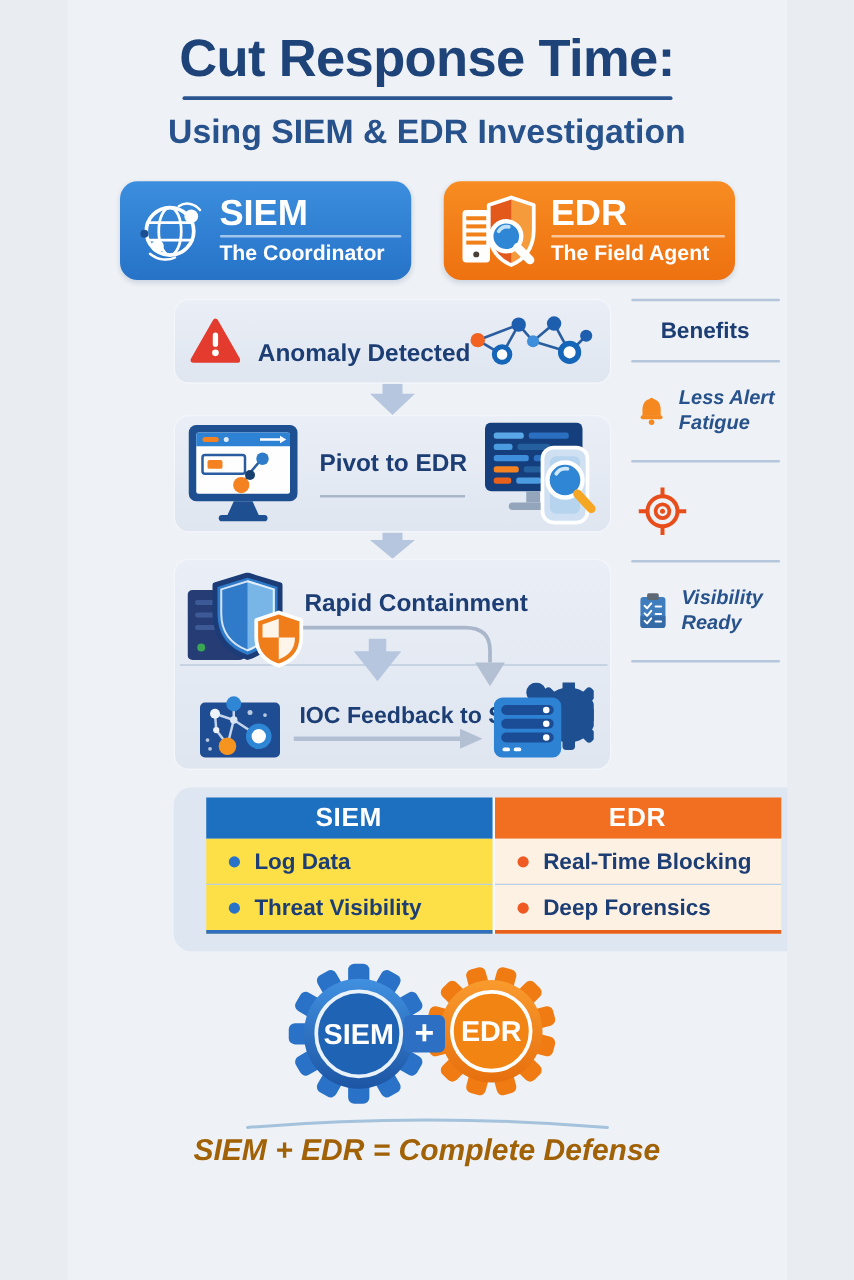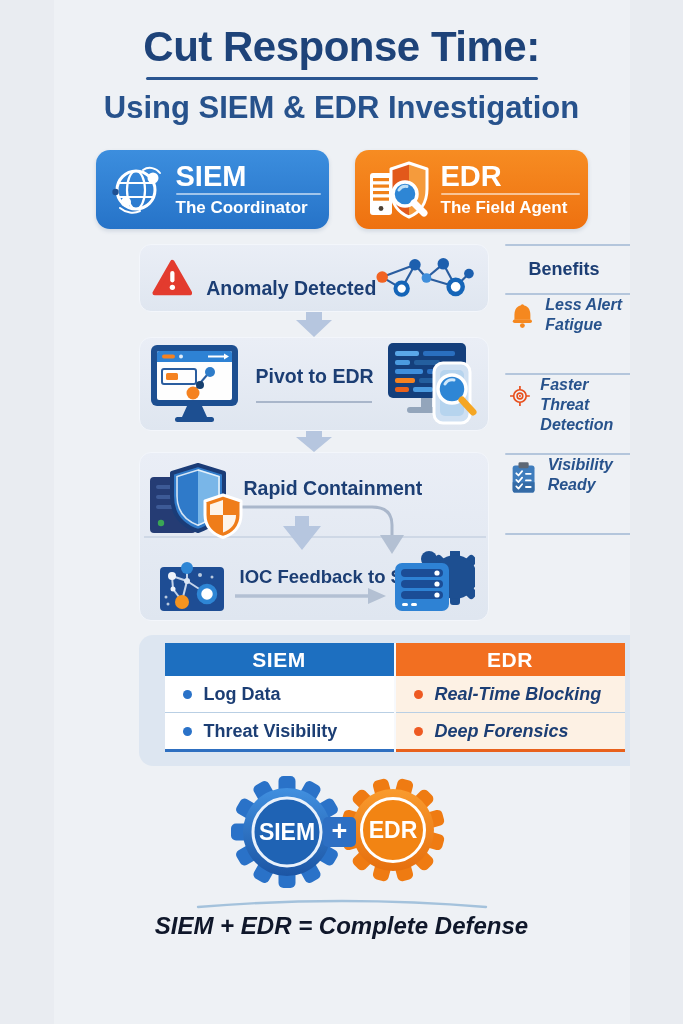--- a/index.html
+++ b/index.html
@@ -3,21 +3,21 @@
 <meta charset="utf-8">
 <style>
   html,body{margin:0;padding:0;}
   body{background:#e9ecf1;}
   .page{position:relative;width:576px;height:1024px;background:#eef1f5;
         font-family:"Liberation Sans",sans-serif;overflow:hidden;margin:0 auto;}
   
   .hdr{padding-top:24px;text-align:center;}
   .title{font-size:42px;font-weight:bold;color:#1e4379;letter-spacing:-0.5px;line-height:1.1;}
   .title-underline{width:392px;height:3px;background:#2a5590;margin:7px auto 0;border-radius:2px;}
-  .subtitle{font-size:31px;font-weight:bold;color:#27528c;margin-top:10px;}
+  .subtitle{font-size:27px;font-weight:bold;color:#27528c;margin-top:10px;}
   
   .badges{display:flex;gap:26px;margin:24px 42px 0;height:79px;}
   .badge{flex:1;border-radius:14px;display:flex;align-items:center;padding:0 8px 0 14px;gap:10px;
          box-shadow:0 2px 4px rgba(30,60,110,.15);}
   .badge-siem{background:linear-gradient(180deg,#3c8ede,#2673c8);}
   .badge-edr{background:linear-gradient(180deg,#f78c22,#ee7110);}
   .badge-text{display:flex;flex-direction:column;min-width:0;flex:1;}
   .badge-name{font-size:29px;font-weight:bold;color:#fff;line-height:1.05;}
   .badge-div{height:2px;background:rgba(255,255,255,.55);margin:2px 0 3px;border-radius:1px;}
   .badge-tag{font-size:17px;font-weight:bold;color:#fff;}
@@ -34,47 +34,47 @@
   .card2{height:94px;display:flex;align-items:center;padding:0 10px;}
   .pivot-mid{flex:1;padding-left:14px;}
   .pivot-line{width:116px;height:2px;background:#a9b6ca;margin-top:13px;}
   .card3{height:169px;position:relative;}
   .card3 .abs{position:absolute;}
   .overlay{position:absolute;left:0;top:0;}
   
   .benefits{flex:1;display:flex;flex-direction:column;}
   .bline{height:2px;background:#b4c6dc;border-radius:1px;}
   .bhead{font-size:18px;font-weight:bold;color:#1c3e74;height:47px;display:flex;align-items:center;padding-left:24px;}
-  .bitem{height:78px;display:flex;align-items:flex-start;gap:10px;padding-left:4px;box-sizing:border-box;}
+  .bitem{height:78px;display:flex;align-items:center;gap:10px;padding-left:4px;box-sizing:border-box;}
   .blabel{font-size:16px;font-weight:bold;font-style:italic;color:#27528c;line-height:1.25;}
   
   .compare-wrap{margin:14px 0 0 85px;width:512px;box-sizing:border-box;background:#dde6f1;
                 border-radius:14px;padding:8px 26px 14px;}
   .compare{display:flex;}
   .ccol{width:50%;display:flex;flex-direction:column;}
   .ccol-siem{border-right:2px solid #f7f9fc;}
   .chead{height:33px;display:flex;align-items:center;justify-content:center;
          font-size:21px;font-weight:bold;color:#fff;letter-spacing:.5px;}
   .chead-siem{background:#1d6fc0;}
   .chead-edr{background:#f26f21;}
   .crow{height:36px;display:flex;align-items:center;gap:12px;padding-left:18px;
         font-size:18px;font-weight:bold;color:#1c3e74;}
-  .ccol-siem .crow{background:#ffffff;}
-  .ccol-edr .crow{background:#fdf1e4;font-style:italic;}
+  .ccol-siem .crow{background:#fde047;}
+  .ccol-edr .crow{background:#fdf1e4;}
   .crow.mid{border-bottom:1.5px solid #b9cfe4;}
   .ccol-siem .crow.last{border-bottom:3px solid #2e6fc0;}
   .ccol-edr .crow.last{border-bottom:3px solid #e8611c;}
   .bullet{width:9px;height:9px;border-radius:50%;flex:0 0 9px;}
   .bullet-blue{background:#2a72c8;}
   .bullet-orange{background:#ee5a22;}
   
   .summary{text-align:center;margin-top:6px;}
   .gears{display:block;margin:0 auto;}
   .arc{display:block;margin:2px auto 0;}
-  .caption{font-size:24px;font-weight:bold;font-style:italic;color:#0f172a;margin-top:2px;}
+  .caption{font-size:24px;font-weight:bold;font-style:italic;color:#a16207;margin-top:2px;}
 </style>
 </head>
 <body>
 
 <div class="page">
 
   <div class="hdr">
     <div class="title">Cut Response Time:</div>
     <div class="title-underline"></div>
     <div class="subtitle">Using SIEM &amp; EDR Investigation</div>
@@ -293,21 +293,20 @@
       <div class="bline"></div>
       <div class="bitem">
         <svg width="42" height="42" viewBox="0 0 42 42">
           <g stroke="#e84e1b" fill="none">
             <circle cx="21" cy="21" r="12" stroke-width="3.2"></circle>
             <circle cx="21" cy="21" r="5.5" stroke-width="3"></circle>
             <path d="M21 2 V9 M21 33 V40 M2 21 H9 M33 21 H40" stroke-width="3.2"></path>
           </g>
           <circle cx="21" cy="21" r="2" fill="#e84e1b"></circle>
         </svg>
-        <span class="blabel">Faster Threat Detection</span>
       </div>
       <div class="bline"></div>
       <div class="bitem">
         <svg width="40" height="46" viewBox="0 0 40 46">
           <rect x="5" y="6" width="30" height="37" rx="3.5" fill="#3f7dbd"></rect>
           <path d="M5 29 h30 v10.5 a3.5 3.5 0 0 1 -3.5 3.5 h-23 a3.5 3.5 0 0 1 -3.5 -3.5 Z" fill="#346ba6"></path>
           <rect x="13" y="1.5" width="14" height="8" rx="2" fill="#5d6875"></rect>
           <g stroke="#fff" stroke-width="2.4" fill="none" stroke-linecap="round" stroke-linejoin="round">
             <path d="M10 16.5 l3 3 l5 -6"></path>
               <path d="M10 25.5 l3 3 l5 -6"></path>

